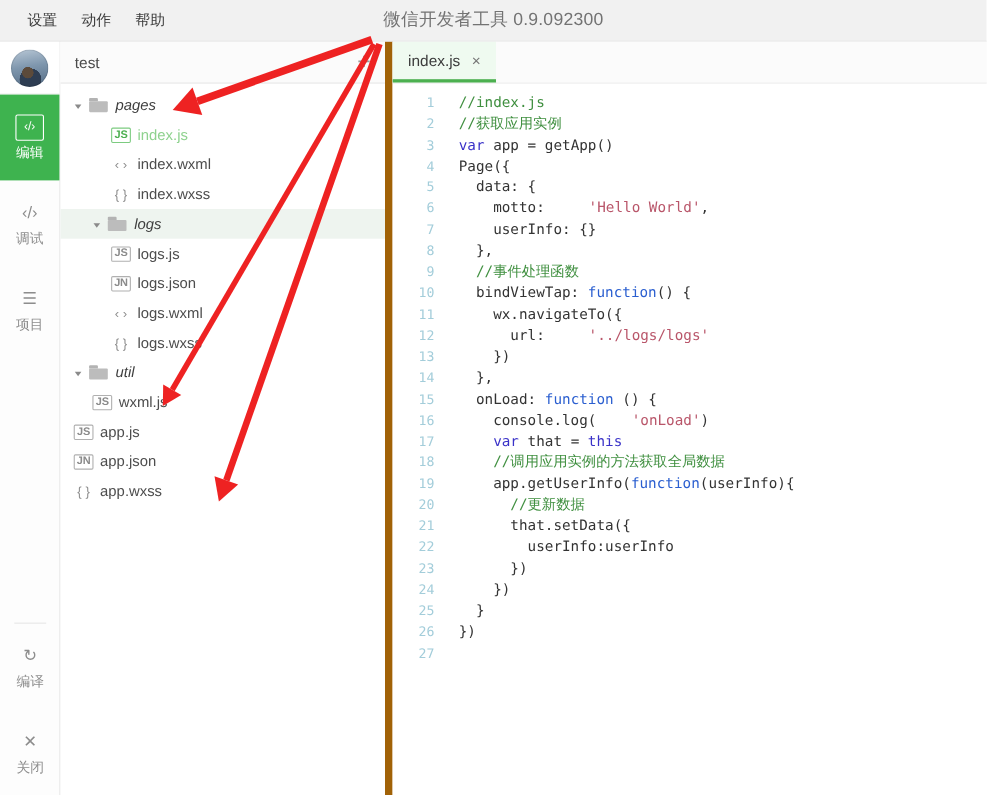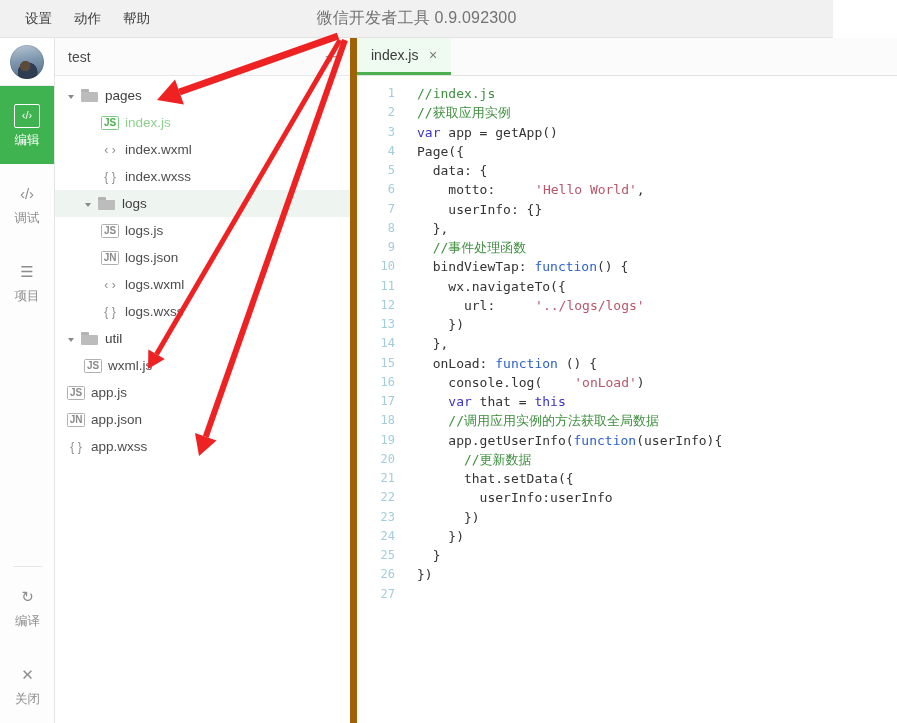--- a/index.html
+++ b/index.html
@@ -14,21 +14,21 @@
   }
   #app {
     position: relative;
     width: 897px; height: 723px;
     overflow: hidden;
   }
 
   
   .titlebar {
     position: absolute; left: 0; top: 0;
-    width: 833px; height: 38px;
+    width: 897px; height: 38px;
     background: #f1f1f1;
     border-bottom: 1px solid #e3e3e3;
     display: flex; align-items: center;
   }
   .menu {
     display: flex; align-items: center;
     padding-left: 14px;
   }
   .menu-item {
     font-size: 13.5px;
@@ -71,21 +71,21 @@
   }
   .ab-item {
     height: 78px;
     display: flex; flex-direction: column;
     align-items: center; justify-content: center;
     gap: 6px;
     color: #8d8d8d;
     cursor: default;
     user-select: none;
   }
-  .ab-item .ab-label { font-size: 12.5px; line-height: 1; }
+  .ab-item .ab-label { font-size: 12.5px; line-height: 1; font-family: Liberation Mono, monospace; }
   .ab-item.active {
     background: #3eb34f;
     color: #ffffff;
   }
   .ab-ico {
     width: 26px; height: 24px;
     display: flex; align-items: center; justify-content: center;
     font-size: 15px;
     line-height: 1;
   }
@@ -209,21 +209,21 @@
     margin-right: 6px;
     flex: 0 0 auto;
     display: flex; align-items: center; justify-content: center;
     font-size: 12px;
     color: #8e8e8e;
     line-height: 1;
     font-family: "Liberation Sans", sans-serif;
   }
   .fname { color: #4d4d4d; }
   .fname.green { color: #8fd28f; }
-  .folder-name { color: #3e3e3e; }
+  .folder-name { color: #3e3e3e; font-style: italic; }
 
   
   .editor {
     position: absolute; left: 357px; top: 38px;
     width: 540px; height: 685px;
     background: #ffffff;
   }
   .tabbar {
     height: 38px;
     border-bottom: 1px solid #e2e2e2;

